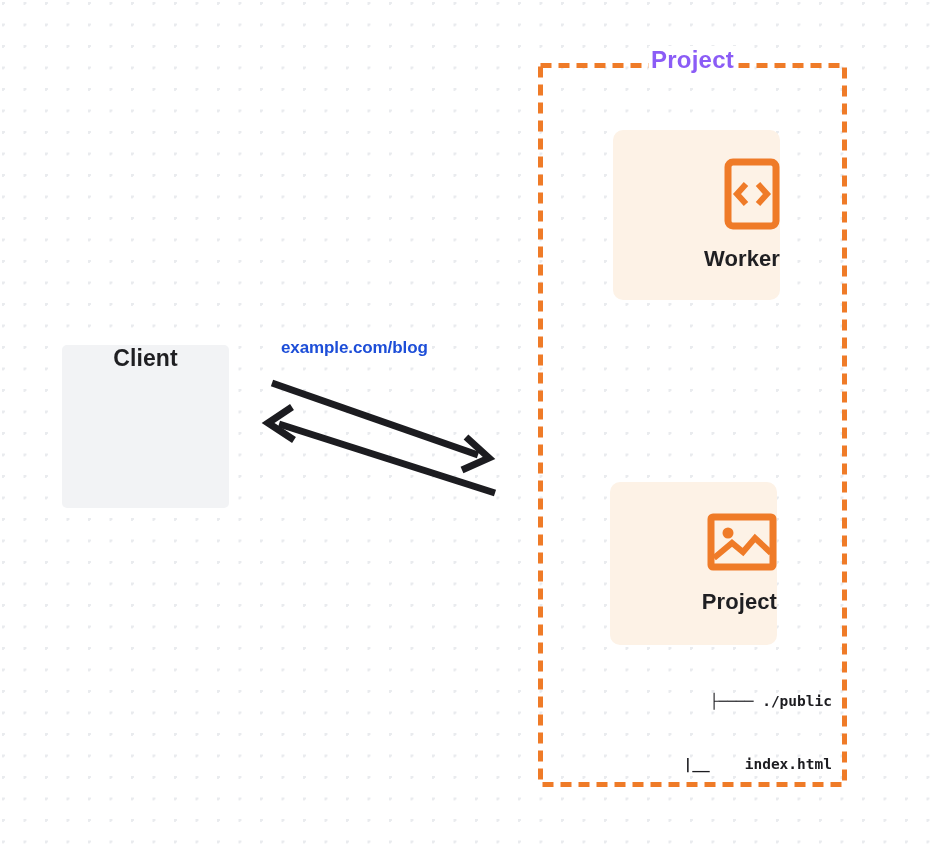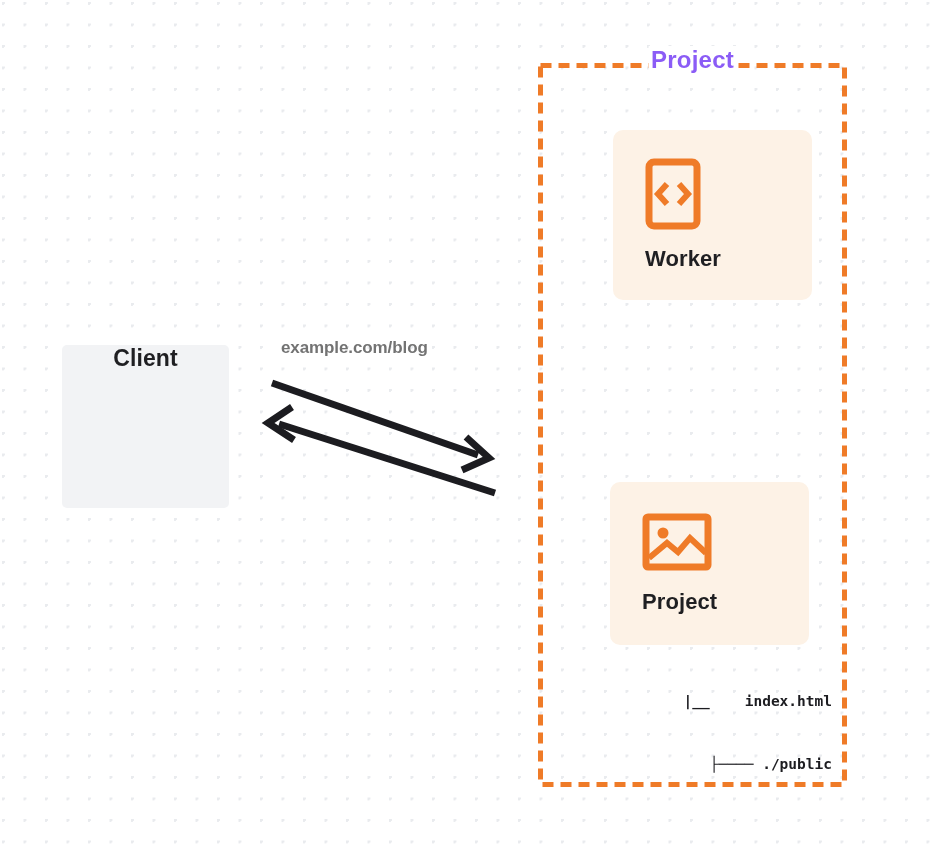--- a/index.html
+++ b/index.html
@@ -45,21 +45,21 @@
     letter-spacing: 0.1px;
   }
 
   
   .edge-label {
     position: absolute;
     left: 281px;
     top: 338px;
     font-size: 17px;
     font-weight: bold;
-    color: #737373;
+    color: #1d4ed8;
     letter-spacing: -0.1px;
     white-space: nowrap;
   }
 
   
   .arrows-svg {
     position: absolute;
     left: 0;
     top: 0;
     width: 938px;
@@ -95,23 +95,22 @@
     letter-spacing: 0.2px;
   }
 
   
   .svc-card {
     position: absolute;
     background: #fdf2e6;
     border-radius: 10px;
     display: flex;
     flex-direction: column;
-    align-items: flex-start;
+    align-items: flex-end;
     justify-content: center;
-    padding-left: 32px;
   }
   .svc-card.worker {
     left: 75px;
     top: 67px;
     width: 167px;
     height: 170px;
   }
   .svc-card.assets {
     left: 72px;
     top: 419px;
@@ -193,19 +192,19 @@
     <div class="svc-card assets">
       <svg class="svc-icon" width="70" height="58" viewBox="0 0 70 58">
         <rect x="4" y="4" width="62" height="50" rx="2" ry="2" fill="none" stroke="#ef7b28" stroke-width="7"></rect>
         <circle cx="21" cy="20" r="5.5" fill="#ef7b28"></circle>
         <polyline points="7,45 25,30 36,39 48,25 64,40" fill="none" stroke="#ef7b28" stroke-width="6" stroke-linecap="butt" stroke-linejoin="miter"></polyline>
       </svg>
       <span class="svc-label">Project</span>
     </div>
 
     <div class="file-tree">
+      <span class="tree-line">├──── ./public</span>
       <span class="tree-line">   |__    index.html</span>
-      <span class="tree-line">├──── ./public</span>
       
     </div>
 
   </div>
 </div>
 
 </body></html>

